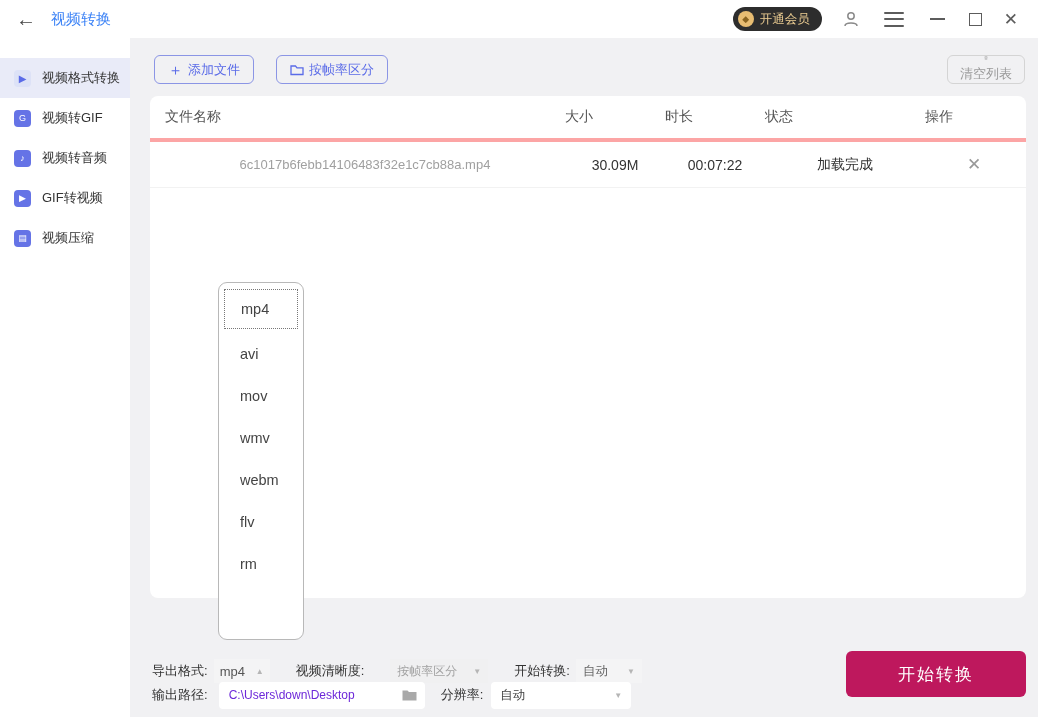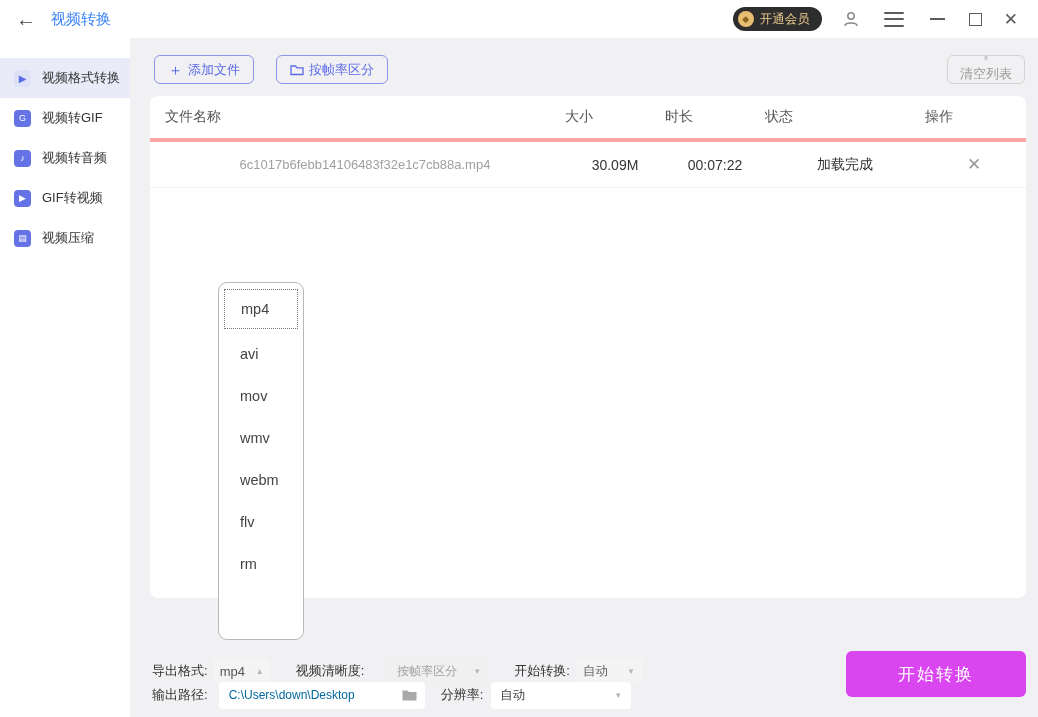--- a/index.html
+++ b/index.html
@@ -75,28 +75,28 @@
   .sel-format { margin-left:6px; width:56px; height:24px; padding:0 6px; background:#f4f4f5;
     font-size:13px; color:#555; }
   .sel-clarity { margin-left:26px; width:98px; height:24px; padding:0 7px; background:#f0f0f1;
     font-size:12px; color:#a2a2a2; }
   .lbl-gap { margin-left:26px; }
   .sel-quality { margin-left:6px; width:66px; height:24px; padding:0 7px; background:#f4f4f5;
     font-size:12.5px; color:#666; }
   .caret { font-size:8px; color:#b5b5b5; }
   .path-box { margin-left:11px; width:206px; height:27px; background:#fff; border-radius:4px;
     display:flex; align-items:center; padding:0 8px 0 10px; }
-  .path-input { border:none; outline:none; flex:1; font-size:12px; color:#0369a1;
+  .path-input { border:none; outline:none; flex:1; font-size:12px; color:#6d28d9;
     font-family:"Liberation Sans","DejaVu Sans",sans-serif; background:transparent; }
   .folder-ico { display:flex; flex:0 0 auto; }
   .lbl-res { margin-left:16px;text-align:center; }
   .sel-resolution { margin-left:8px; width:140px; height:27px; padding:0 9px; background:#fff;
     border-radius:4px; font-size:12.5px; color:#444; }
   .start-btn { position:absolute; left:716px; top:613px; width:180px; height:46px;
-    background:#d946ef; border:none; border-radius:6px; color:#fff; font-size:17px;
+    background:#be185d; border:none; border-radius:6px; color:#fff; font-size:17px;
     letter-spacing:2px; cursor:pointer; font-family:inherit; }
 </style>
 </head>
 <body>
 
 <div class="titlebar">
   <span class="back-btn">←</span>
   <span class="app-title">视频转换</span>
   <div class="titlebar-right">
     <div class="vip-badge">

